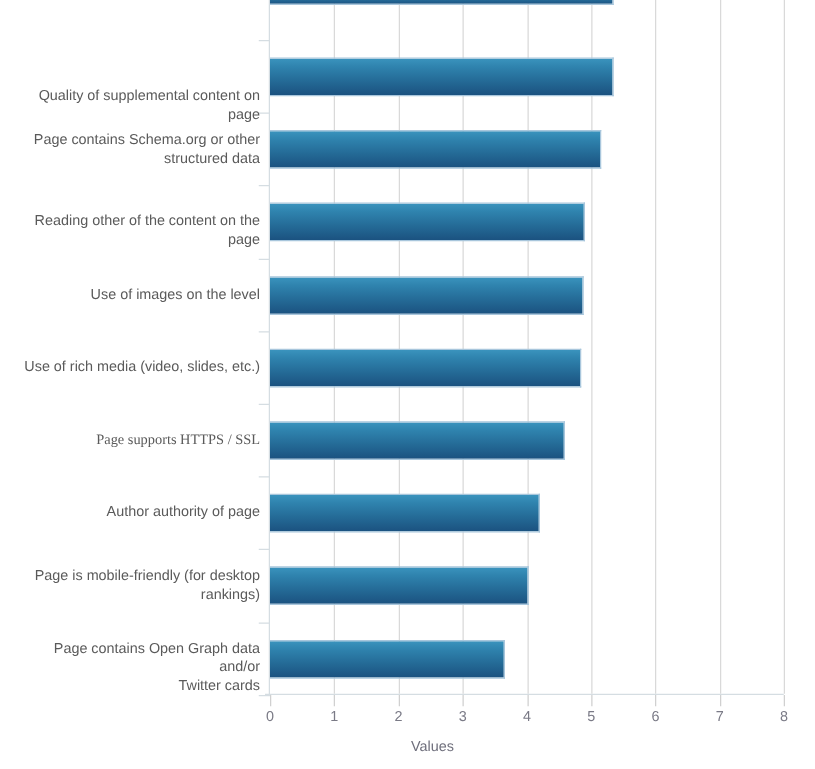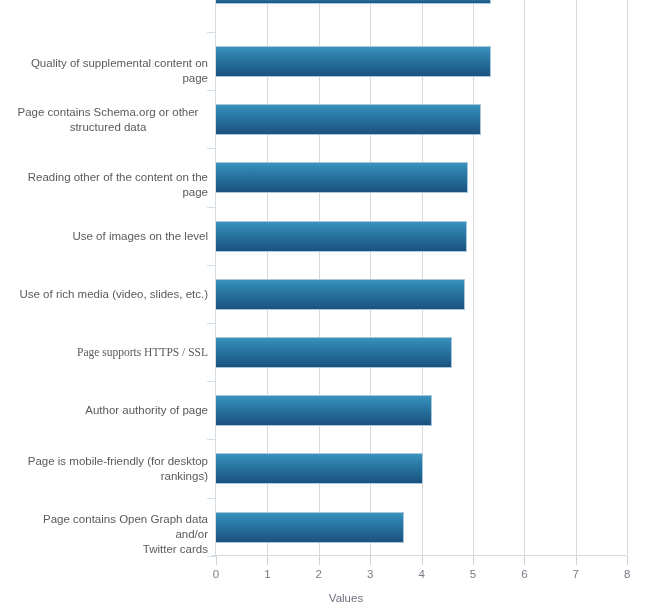--- a/index.html
+++ b/index.html
@@ -173,22 +173,22 @@
       <div class="y-tick" style="top: 148px;"></div>
       <div class="y-tick" style="top: 207px;"></div>
       <div class="y-tick" style="top: 265px;"></div>
       <div class="y-tick" style="top: 323px;"></div>
       <div class="y-tick" style="top: 381px;"></div>
       <div class="y-tick" style="top: 439px;"></div>
       <div class="y-tick" style="top: 498px;"></div>
       <div class="y-tick" style="top: 556px;"></div>
     </div>
   <div id="cat-labels">
-      <div class="cat-label" style="top: 56px;">Quality of supplemental content on page</div>
-      <div class="cat-label" style="top: 104.7px; text-align: center;">Page contains Schema.org or other
+      <div class="cat-label" style="top: 70px;">Quality of supplemental content on page</div>
+      <div class="cat-label" style="top: 104.7px;">Page contains Schema.org or other
 structured data</div>
       <div class="cat-label" style="top: 170.4px;">Reading other of the content on the page</div>
       <div class="cat-label" style="top: 228.6px;">Use of images on the level</div>
       <div class="cat-label" style="top: 286.8px;">Use of rich media (video, slides, etc.)</div>
       <div class="cat-label" style="top: 345px; font-family: Liberation Serif, serif;">Page supports HTTPS / SSL</div>
       <div class="cat-label" style="top: 403.2px;">Author authority of page</div>
       <div class="cat-label" style="top: 453.9px;">Page is mobile-friendly (for desktop
 rankings)</div>
       <div class="cat-label" style="top: 512.1px;">Page contains Open Graph data and/or
 Twitter cards</div>

